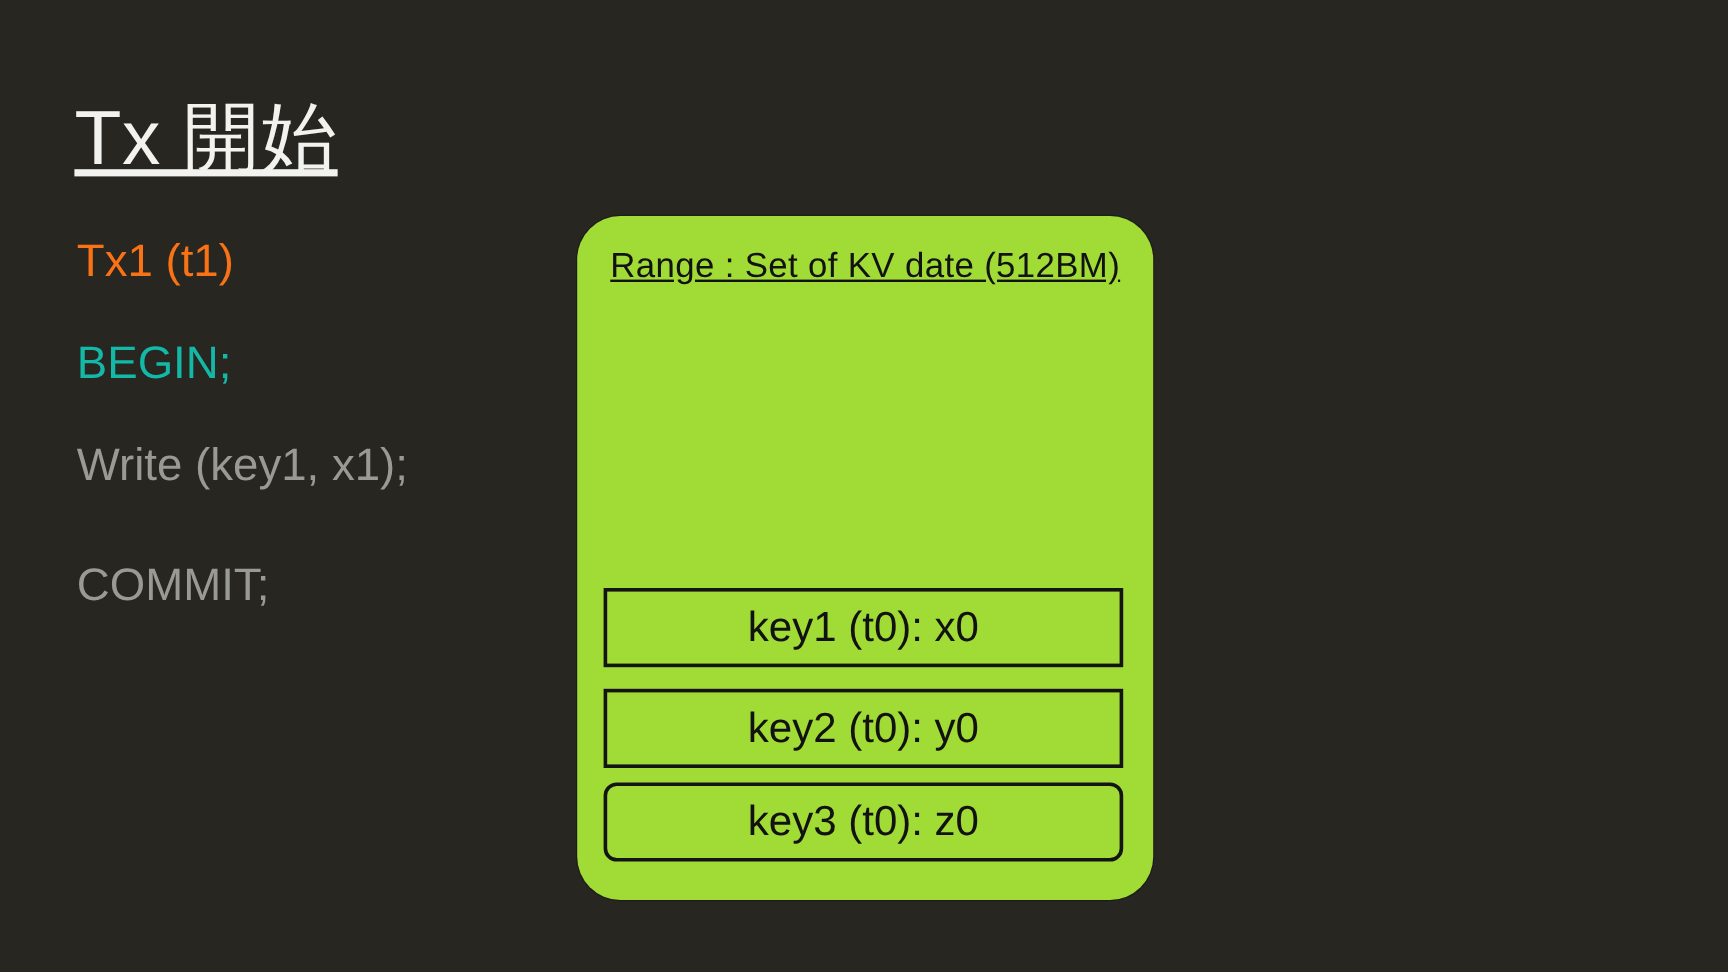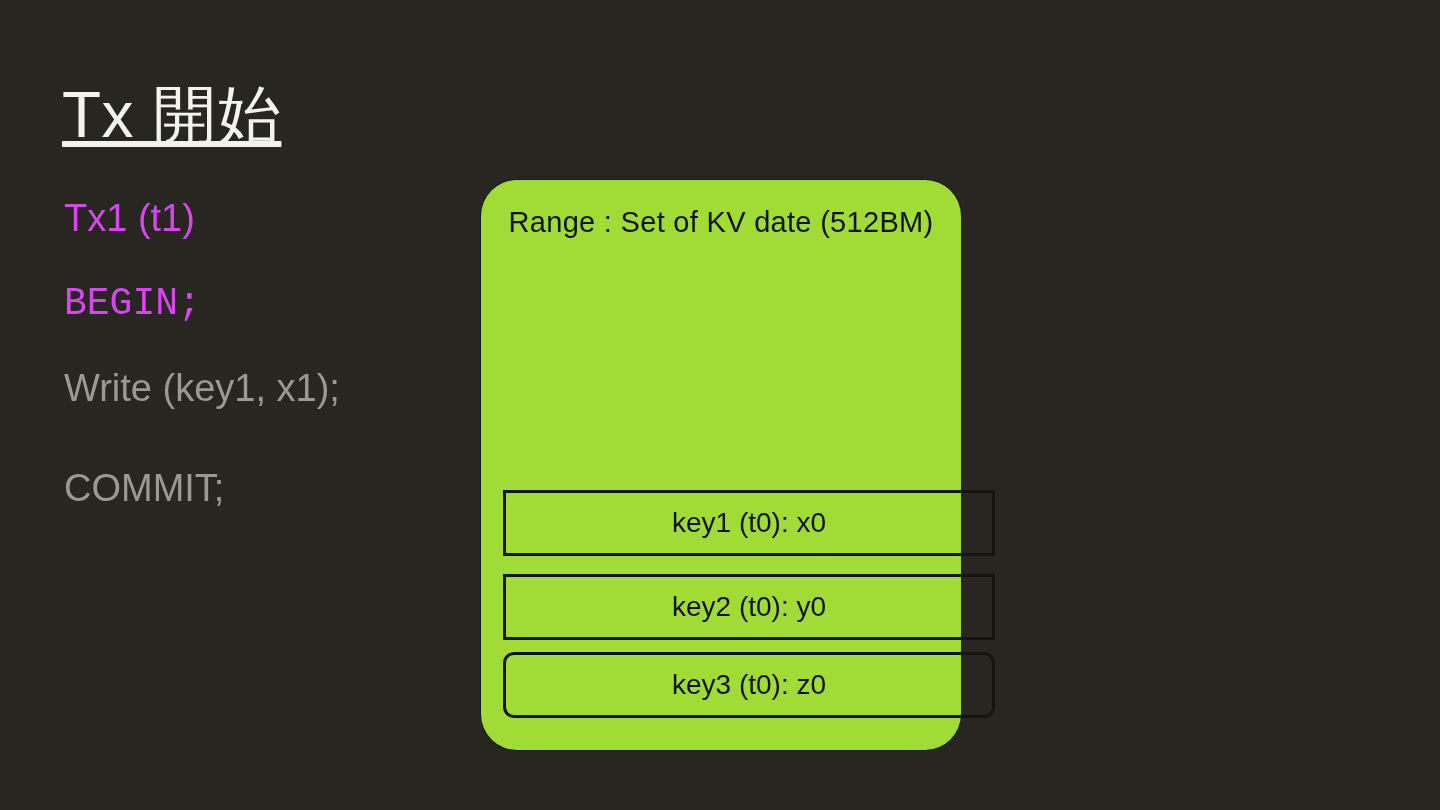--- a/index.html
+++ b/index.html
@@ -54,53 +54,53 @@
     left: 0;
     width: 100%;
     text-align: center;
     font-size: 29px;
     color: #121212;
     letter-spacing: 0.3px;
   }
   .kv-box {
     position: absolute;
     left: 22px;
-    width: 492px;
+    width: 433px;
     height: 66px;
     box-sizing: border-box;
     border: 3px solid #141414;
     display: flex;
     align-items: center;
     justify-content: center;
-    font-size: 28px;
+    font-size: 35px;
     color: #121212;
     background: transparent;
   }
   .kv-0 { top: 310px; }
   .kv-1 { top: 394px; }
   .kv-2 { top: 472px; border-radius: 11px; }
 </style>
 </head>
 <body>
 
 <div class="slide" style="background-color: rgb(39, 38, 32);">
 
   <h1 class="slide-title" style="color: rgb(242, 242, 239); text-decoration: underline;">Tx 開始</h1>
 
-  <div class="code-line line-0" style="color: #d946ef;">Tx1 (t1)</div>
+  <div class="code-line line-0" style="color: #f97316;">Tx1 (t1)</div>
 
-  <div class="code-line line-1" style="color: #d946ef; font-family: Liberation Mono, monospace;">BEGIN;</div>
+  <div class="code-line line-1" style="color: #14b8a6;">BEGIN;</div>
 
   <div class="code-line line-2" style="color: rgb(154, 154, 148); text-align: center;">Write (key1, x1);</div>
 
   <div class="code-line line-3" style="color: rgb(154, 154, 148); margin-top: 14px;">COMMIT;</div>
 
   <div class="range-panel" style="background-color: rgb(161, 219, 53);">
 
-    <div class="range-title" style="color: rgb(18, 18, 18);">Range : Set of KV date (512BM)</div>
+    <div class="range-title" style="color: rgb(18, 18, 18); text-decoration: underline;">Range : Set of KV date (512BM)</div>
 
     <div class="kv-box kv-0">key1 (t0): x0</div>
 
     <div class="kv-box kv-1">key2 (t0): y0</div>
 
     <div class="kv-box kv-2">key3 (t0): z0</div>
   </div>
 
 </div>
 

